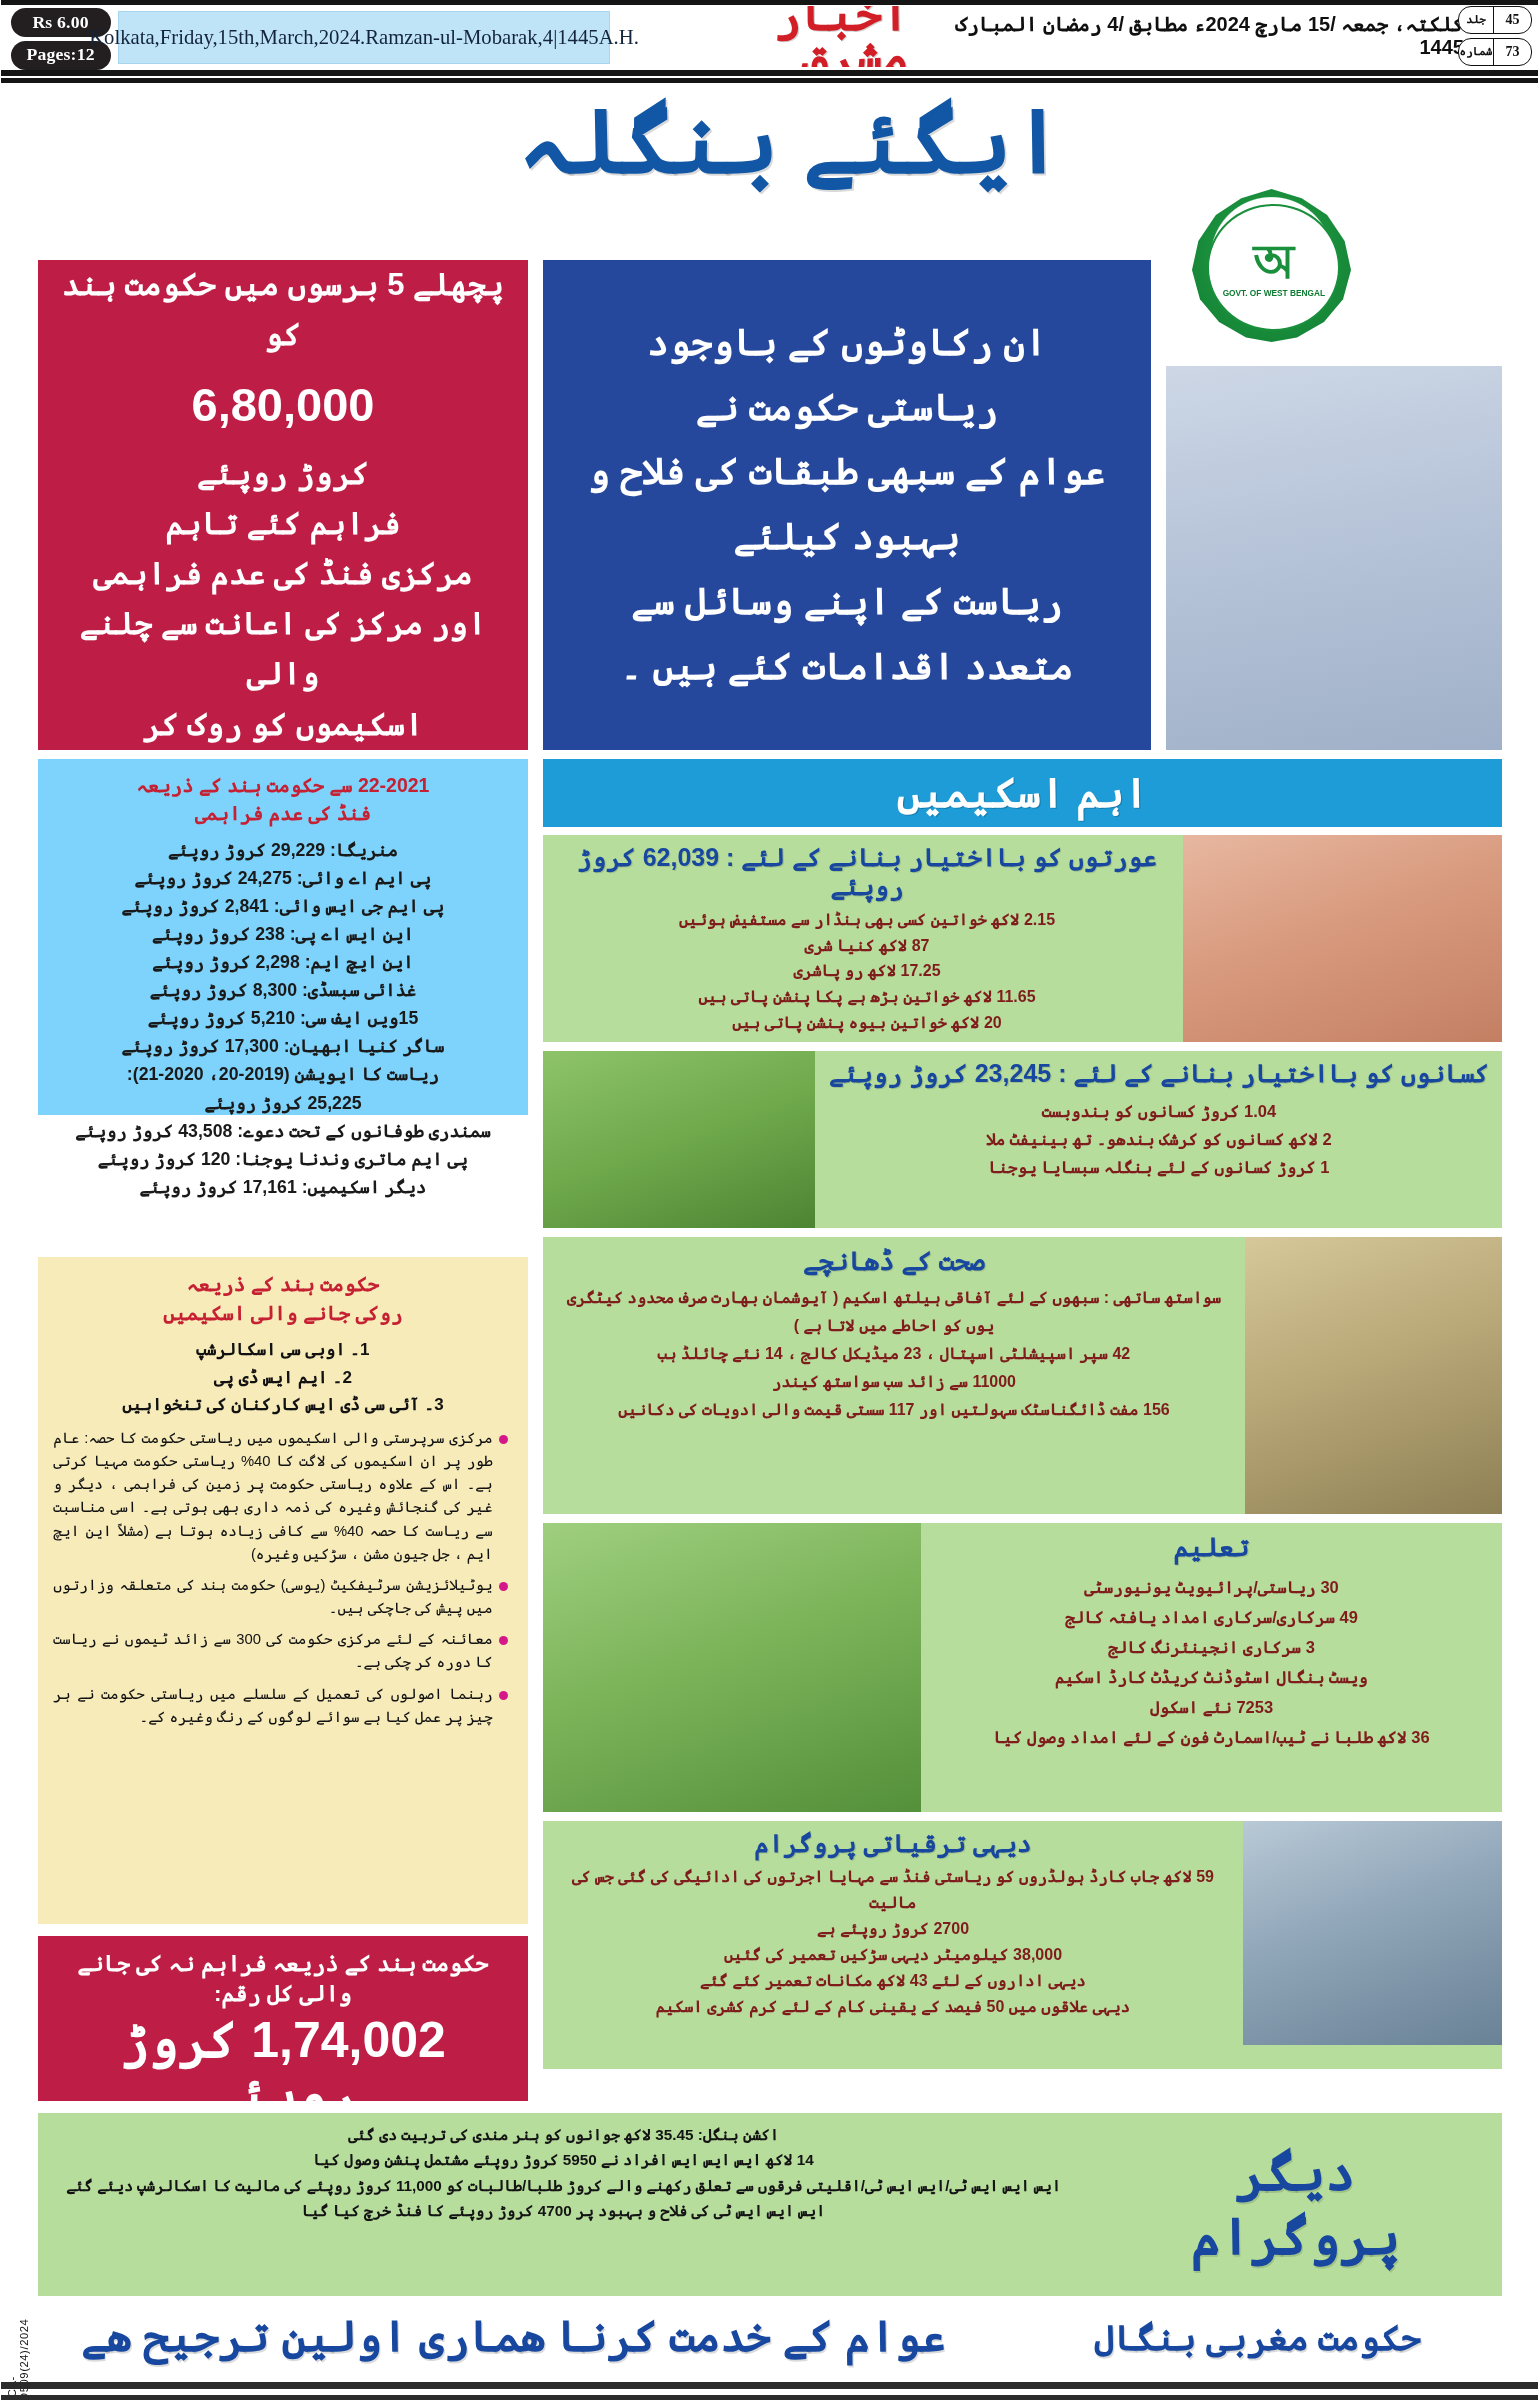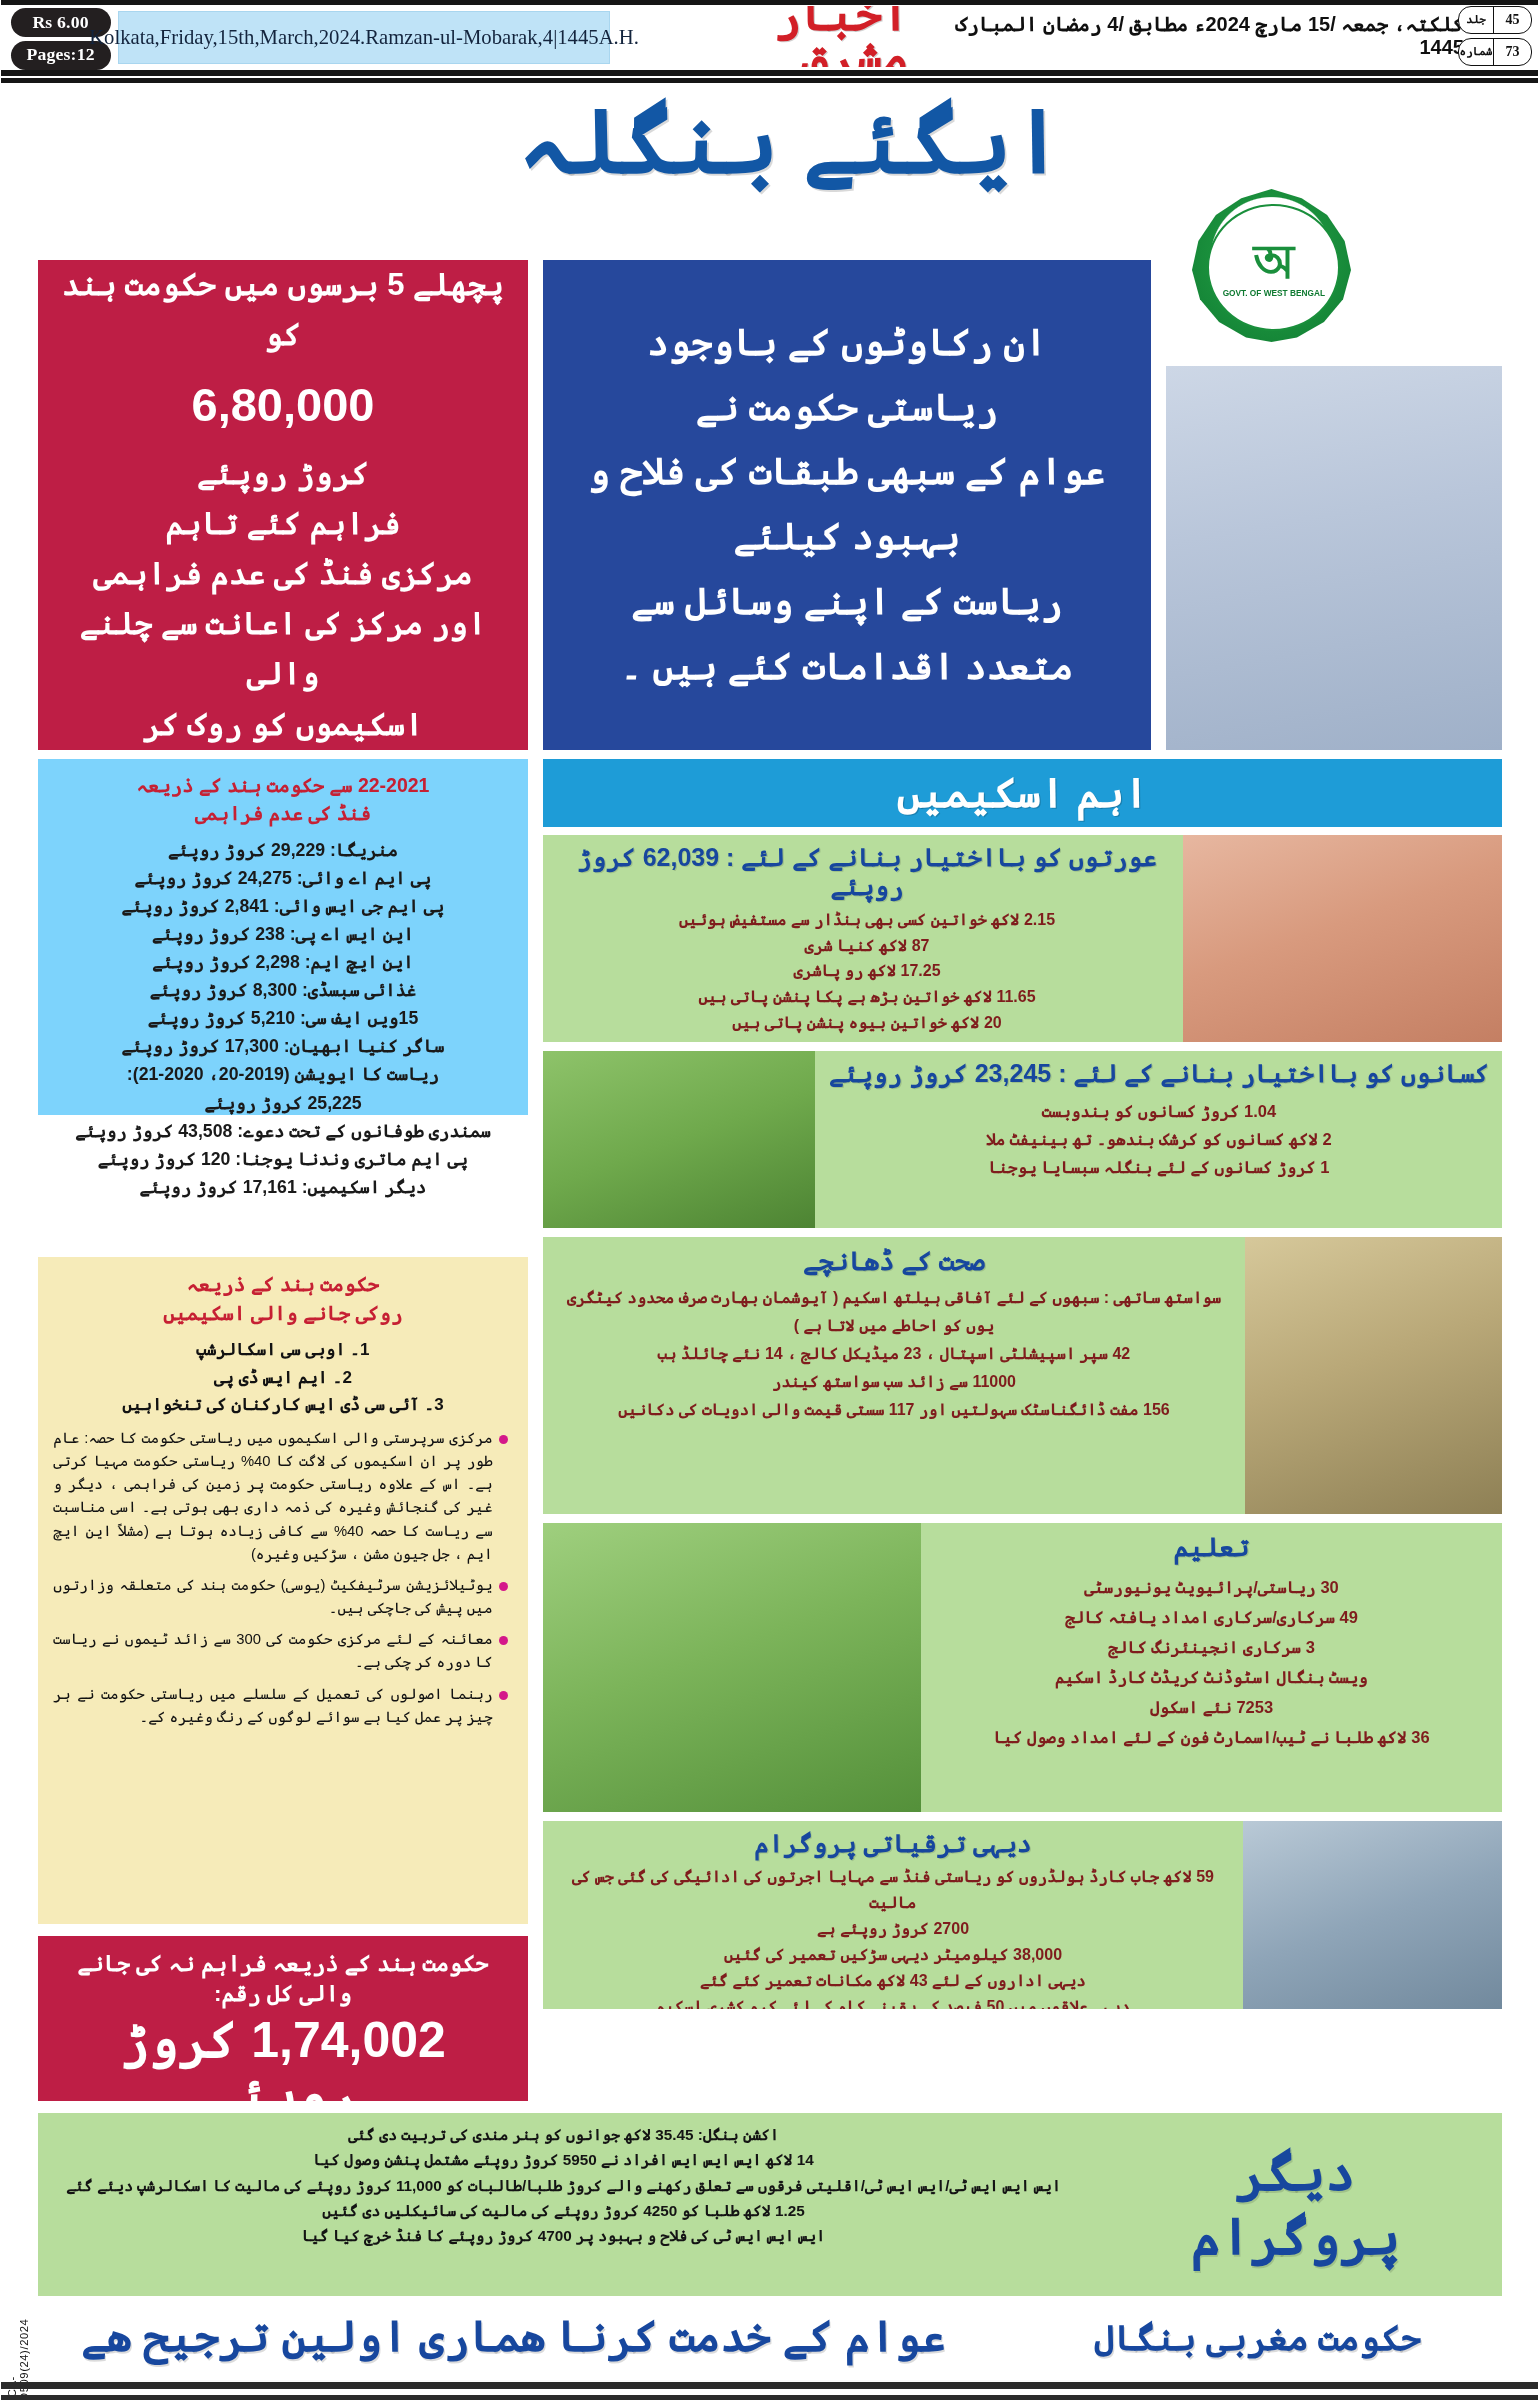--- a/index.html
+++ b/index.html
@@ -181,21 +181,21 @@
 
   .gc4{left:543px;top:1523px;width:959px;height:289px;}
   .gc4 .photo{
     position:absolute;left:0;top:0;width:378px;height:289px;
     background:linear-gradient(160deg,#9fcf7e 0%,#7cb45a 45%,#54903a 100%);
   }
   .gc4 .body{position:absolute;left:378px;top:0;width:581px;height:289px;padding:9.4px 15.3px;box-sizing:border-box;}
   .gc4 .gh{font-size:26px;text-align:center;margin-bottom:8.3px;}
   .gc4 .gl{font-size:16.5px;text-align:center;line-height:1.82;}
 
-  .gc5{left:543px;top:1821px;width:959px;height:188px;}
+  .gc5{left:543px;top:1821px;width:959px;height:248px;}
   .gc5 .photo{
     position:absolute;left:700px;top:0;width:260px;height:224px;
     background:linear-gradient(160deg,#b9c9d6 0%,#8fa5b8 45%,#6a8296 100%);
   }
   .gc5 .body{position:absolute;left:0;top:0;width:700px;height:224px;padding:8.3px 14px;box-sizing:border-box;}
   .gc5 .gh{font-size:25px;text-align:center;margin-bottom:5.9px;}
   .gc5 .gl{font-size:16px;text-align:center;line-height:1.62;}
 
   
   .cream-panel{
@@ -450,21 +450,20 @@
     <div class="bg-left">
       <span>
         <span>دیگر</span><br>
         <span>پروگرام</span>
       </span>
     </div>
     <div class="bg-right">
       <div class="gl">اکشن بنگل: 35.45 لاکھ جوانوں کو ہنر مندی کی تربیت دی گئی</div>
       <div class="gl">14 لاکھ ایس ایس ایس افراد نے 5950 کروڑ روپئے مشتمل پنشن وصول کیا</div>
       <div class="gl">ایس ایس ایس ٹی/ایس ایس ٹی/اقلیتی فرقوں سے تعلق رکھنے والے کروڑ طلبا/طالبات کو 11,000 کروڑ روپئے کی مالیت کا اسکالرشپ دیئے گئے</div>
-      <div class="gl">1.25 لاکھ طلبا کو 4250 کروڑ روپئے کی مالیت کی سائیکلیں دی گئیں</div>
       <div class="gl">ایس ایس ایس ٹی کی فلاح و بہبود پر 4700 کروڑ روپئے کا فنڈ خرچ کیا گیا</div>
     </div>
   </div>
 
   <div class="footer">
     <div class="ref">ICA-D509(24)/2024</div>
     <div class="band"></div>
     <div class="tagline">عوام کے خدمت کرنا ھماری اولین ترجیح ھے</div>
     <div class="gov">حکومت مغربی بنگال</div>
     <div class="rule"></div>

